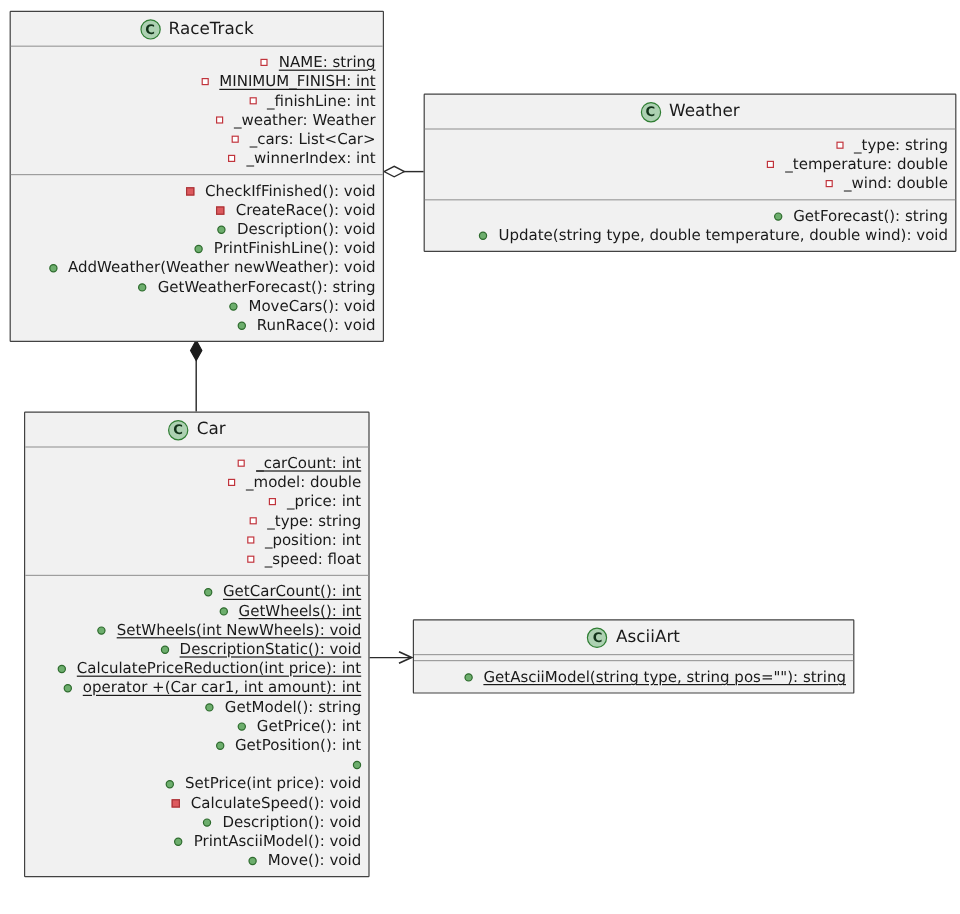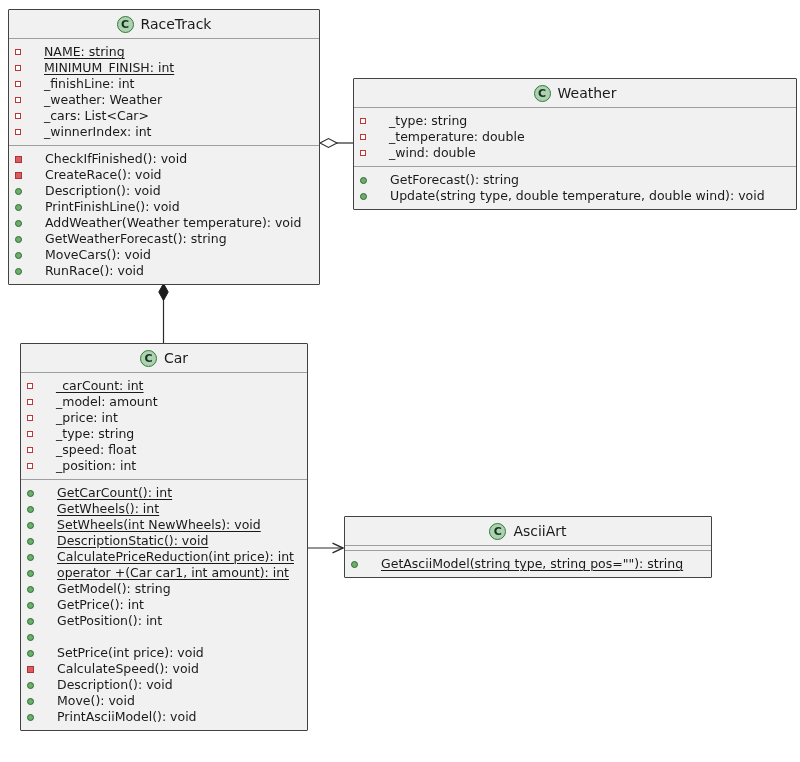--- a/index.html
+++ b/index.html
@@ -64,23 +64,24 @@
   }
   ul.members{
     list-style:none;
     padding:5px 6px 5px 6px;
   }
   ul.members.fields{border-bottom:1px solid var(--separator);}
   ul.members.empty{height:5px;padding:0;}
   li.member{
     height:16px;
     display:flex;align-items:center;
-    gap:23px;
+    gap:9px;
     white-space:nowrap;
     font-size:12.5px;
+    justify-content:flex-end;
   }
   .mi{flex:0 0 auto;display:inline-block;}
   .mi.square-hollow{
     width:6px;height:6px;
     background:#ffffff;
     border:1px solid var(--field-border);
   }
   .mi.square-filled{
     width:7px;height:7px;
     background:var(--private-fill);
@@ -170,21 +171,21 @@
         <li class="member">
           <span class="mi circle-filled"></span>
           <span class="mtext">Description(): void</span>
         </li>
         <li class="member">
           <span class="mi circle-filled"></span>
           <span class="mtext">PrintFinishLine(): void</span>
         </li>
         <li class="member">
           <span class="mi circle-filled"></span>
-          <span class="mtext">AddWeather(Weather temperature): void</span>
+          <span class="mtext">AddWeather(Weather newWeather): void</span>
         </li>
         <li class="member">
           <span class="mi circle-filled"></span>
           <span class="mtext">GetWeatherForecast(): string</span>
         </li>
         <li class="member">
           <span class="mi circle-filled"></span>
           <span class="mtext">MoveCars(): void</span>
         </li>
         <li class="member">
@@ -230,37 +231,37 @@
       <span class="c-icon">C</span>
       <span class="cname">Car</span>
     </div>
     <ul class="members fields">
         <li class="member">
           <span class="mi square-hollow"></span>
           <span class="mtext static">_carCount: int</span>
         </li>
         <li class="member">
           <span class="mi square-hollow"></span>
-          <span class="mtext">_model: amount</span>
+          <span class="mtext">_model: double</span>
         </li>
         <li class="member">
           <span class="mi square-hollow"></span>
           <span class="mtext">_price: int</span>
         </li>
         <li class="member">
           <span class="mi square-hollow"></span>
           <span class="mtext">_type: string</span>
         </li>
         <li class="member">
           <span class="mi square-hollow"></span>
+          <span class="mtext">_position: int</span>
+        </li>
+        <li class="member">
+          <span class="mi square-hollow"></span>
           <span class="mtext">_speed: float</span>
-        </li>
-        <li class="member">
-          <span class="mi square-hollow"></span>
-          <span class="mtext">_position: int</span>
         </li>
       </ul>
     <ul class="members methods">
         <li class="member">
           <span class="mi circle-filled"></span>
           <span class="mtext static">GetCarCount(): int</span>
         </li>
         <li class="member">
           <span class="mi circle-filled"></span>
           <span class="mtext static">GetWheels(): int</span>
@@ -303,25 +304,25 @@
         <li class="member">
           <span class="mi square-filled"></span>
           <span class="mtext">CalculateSpeed(): void</span>
         </li>
         <li class="member">
           <span class="mi circle-filled"></span>
           <span class="mtext">Description(): void</span>
         </li>
         <li class="member">
           <span class="mi circle-filled"></span>
+          <span class="mtext">PrintAsciiModel(): void</span>
+        </li>
+        <li class="member">
+          <span class="mi circle-filled"></span>
           <span class="mtext">Move(): void</span>
-        </li>
-        <li class="member">
-          <span class="mi circle-filled"></span>
-          <span class="mtext">PrintAsciiModel(): void</span>
         </li>
       </ul>
   </div>
 
   <div class="uml-class pos-asciiart">
     <div class="uml-title">
       <span class="c-icon">C</span>
       <span class="cname">AsciiArt</span>
     </div>
     <ul class="members fields empty"></ul>

